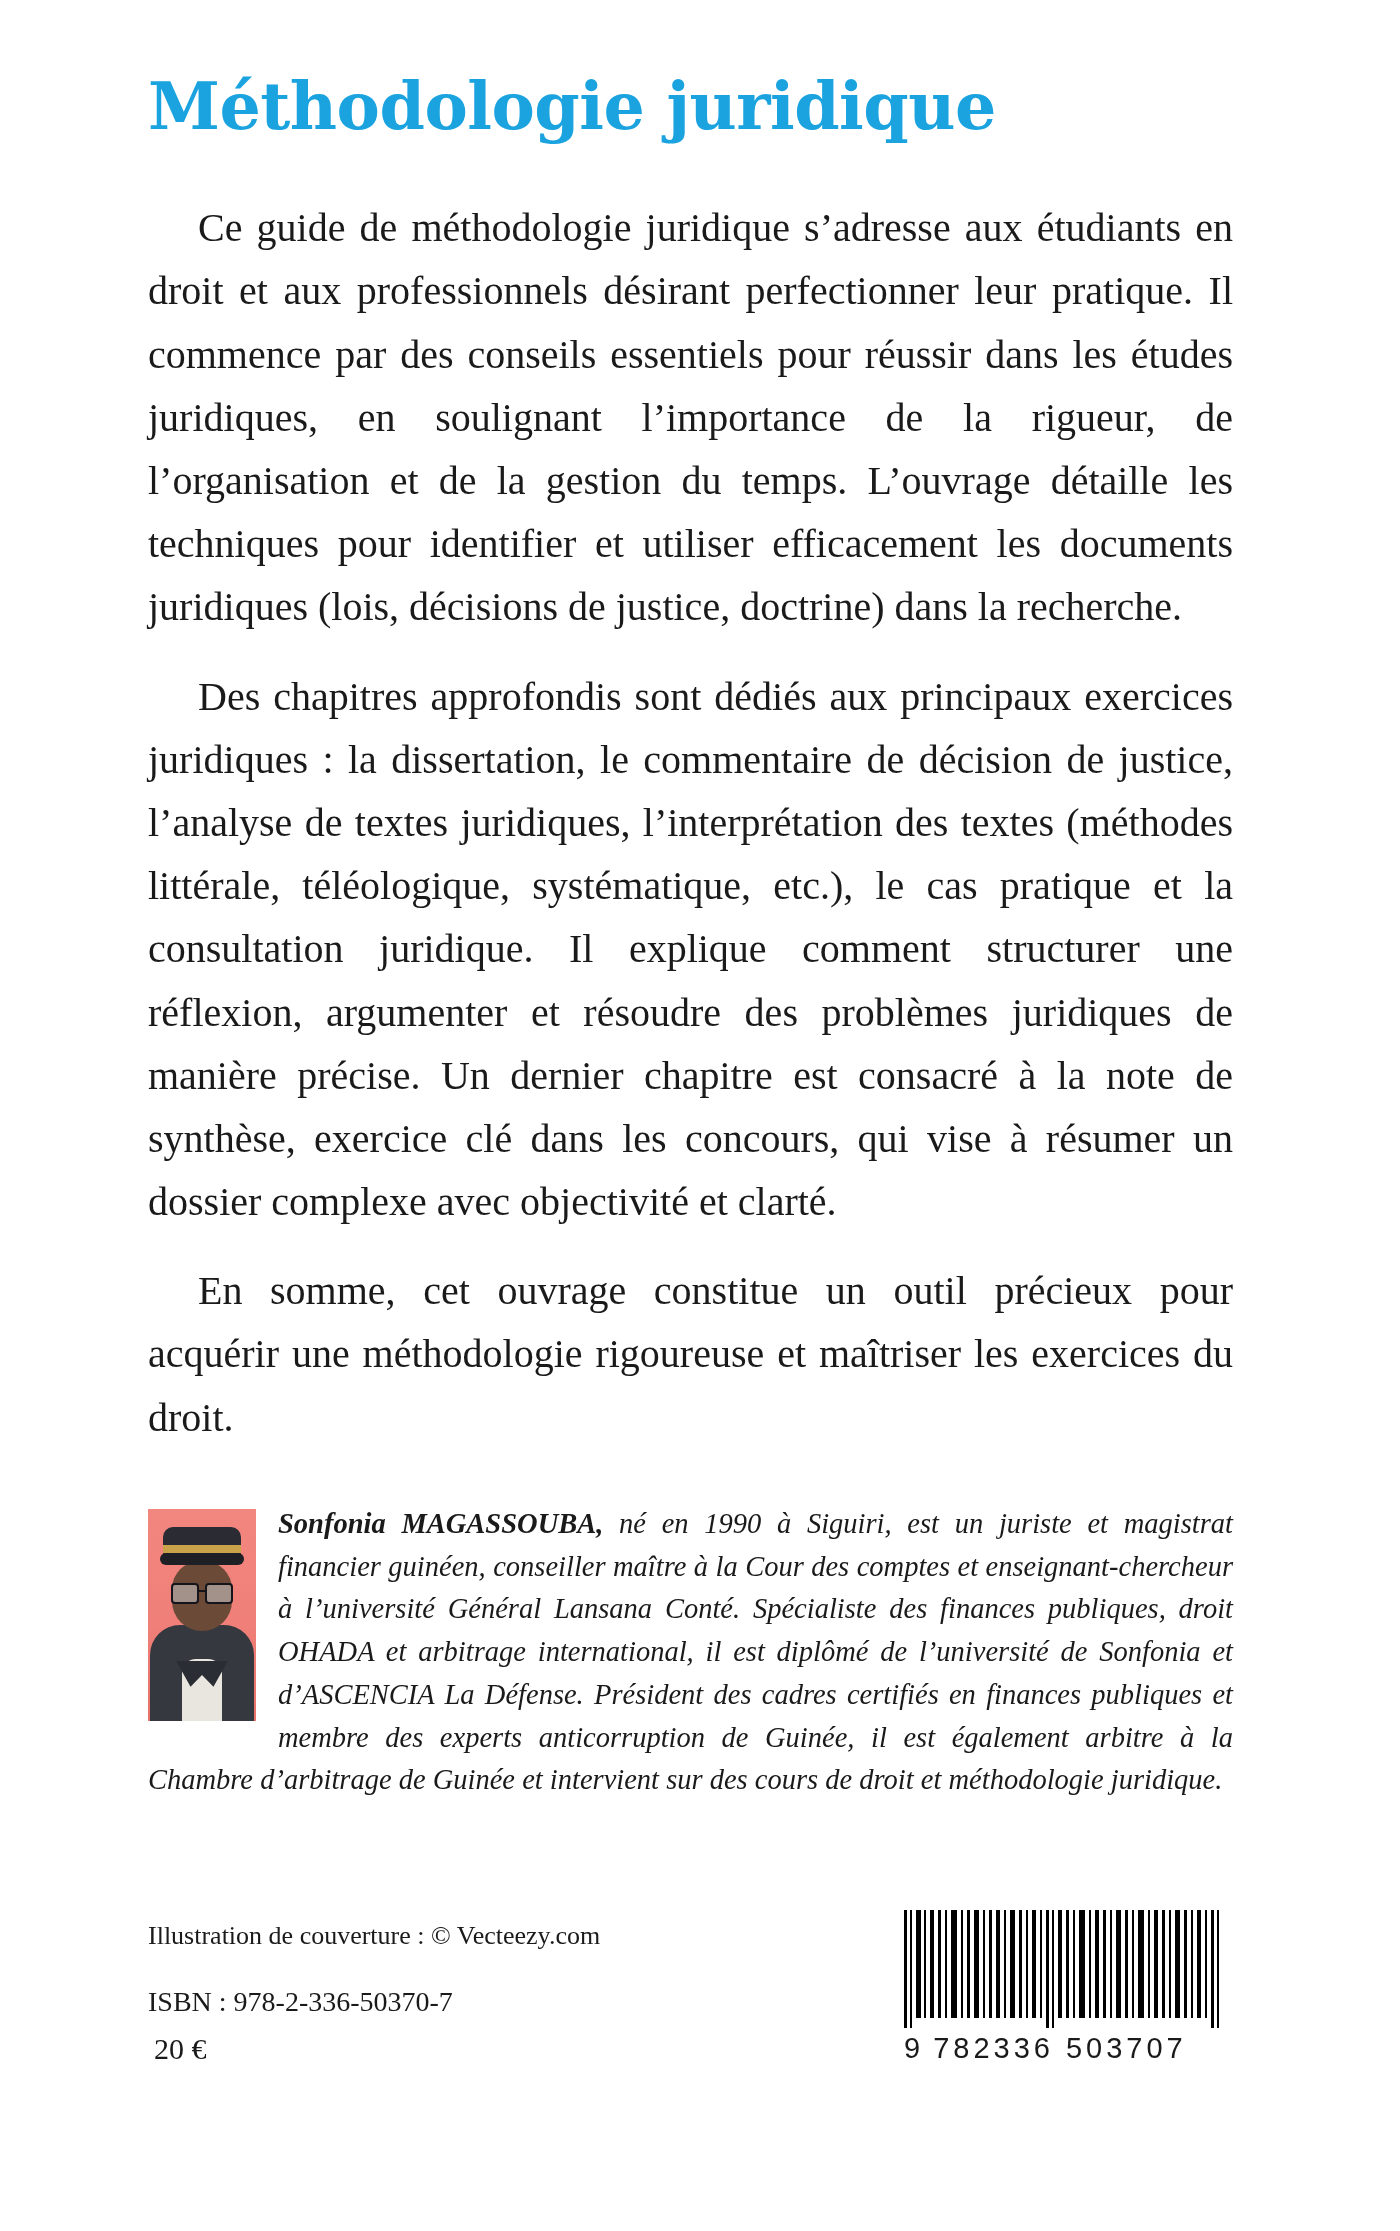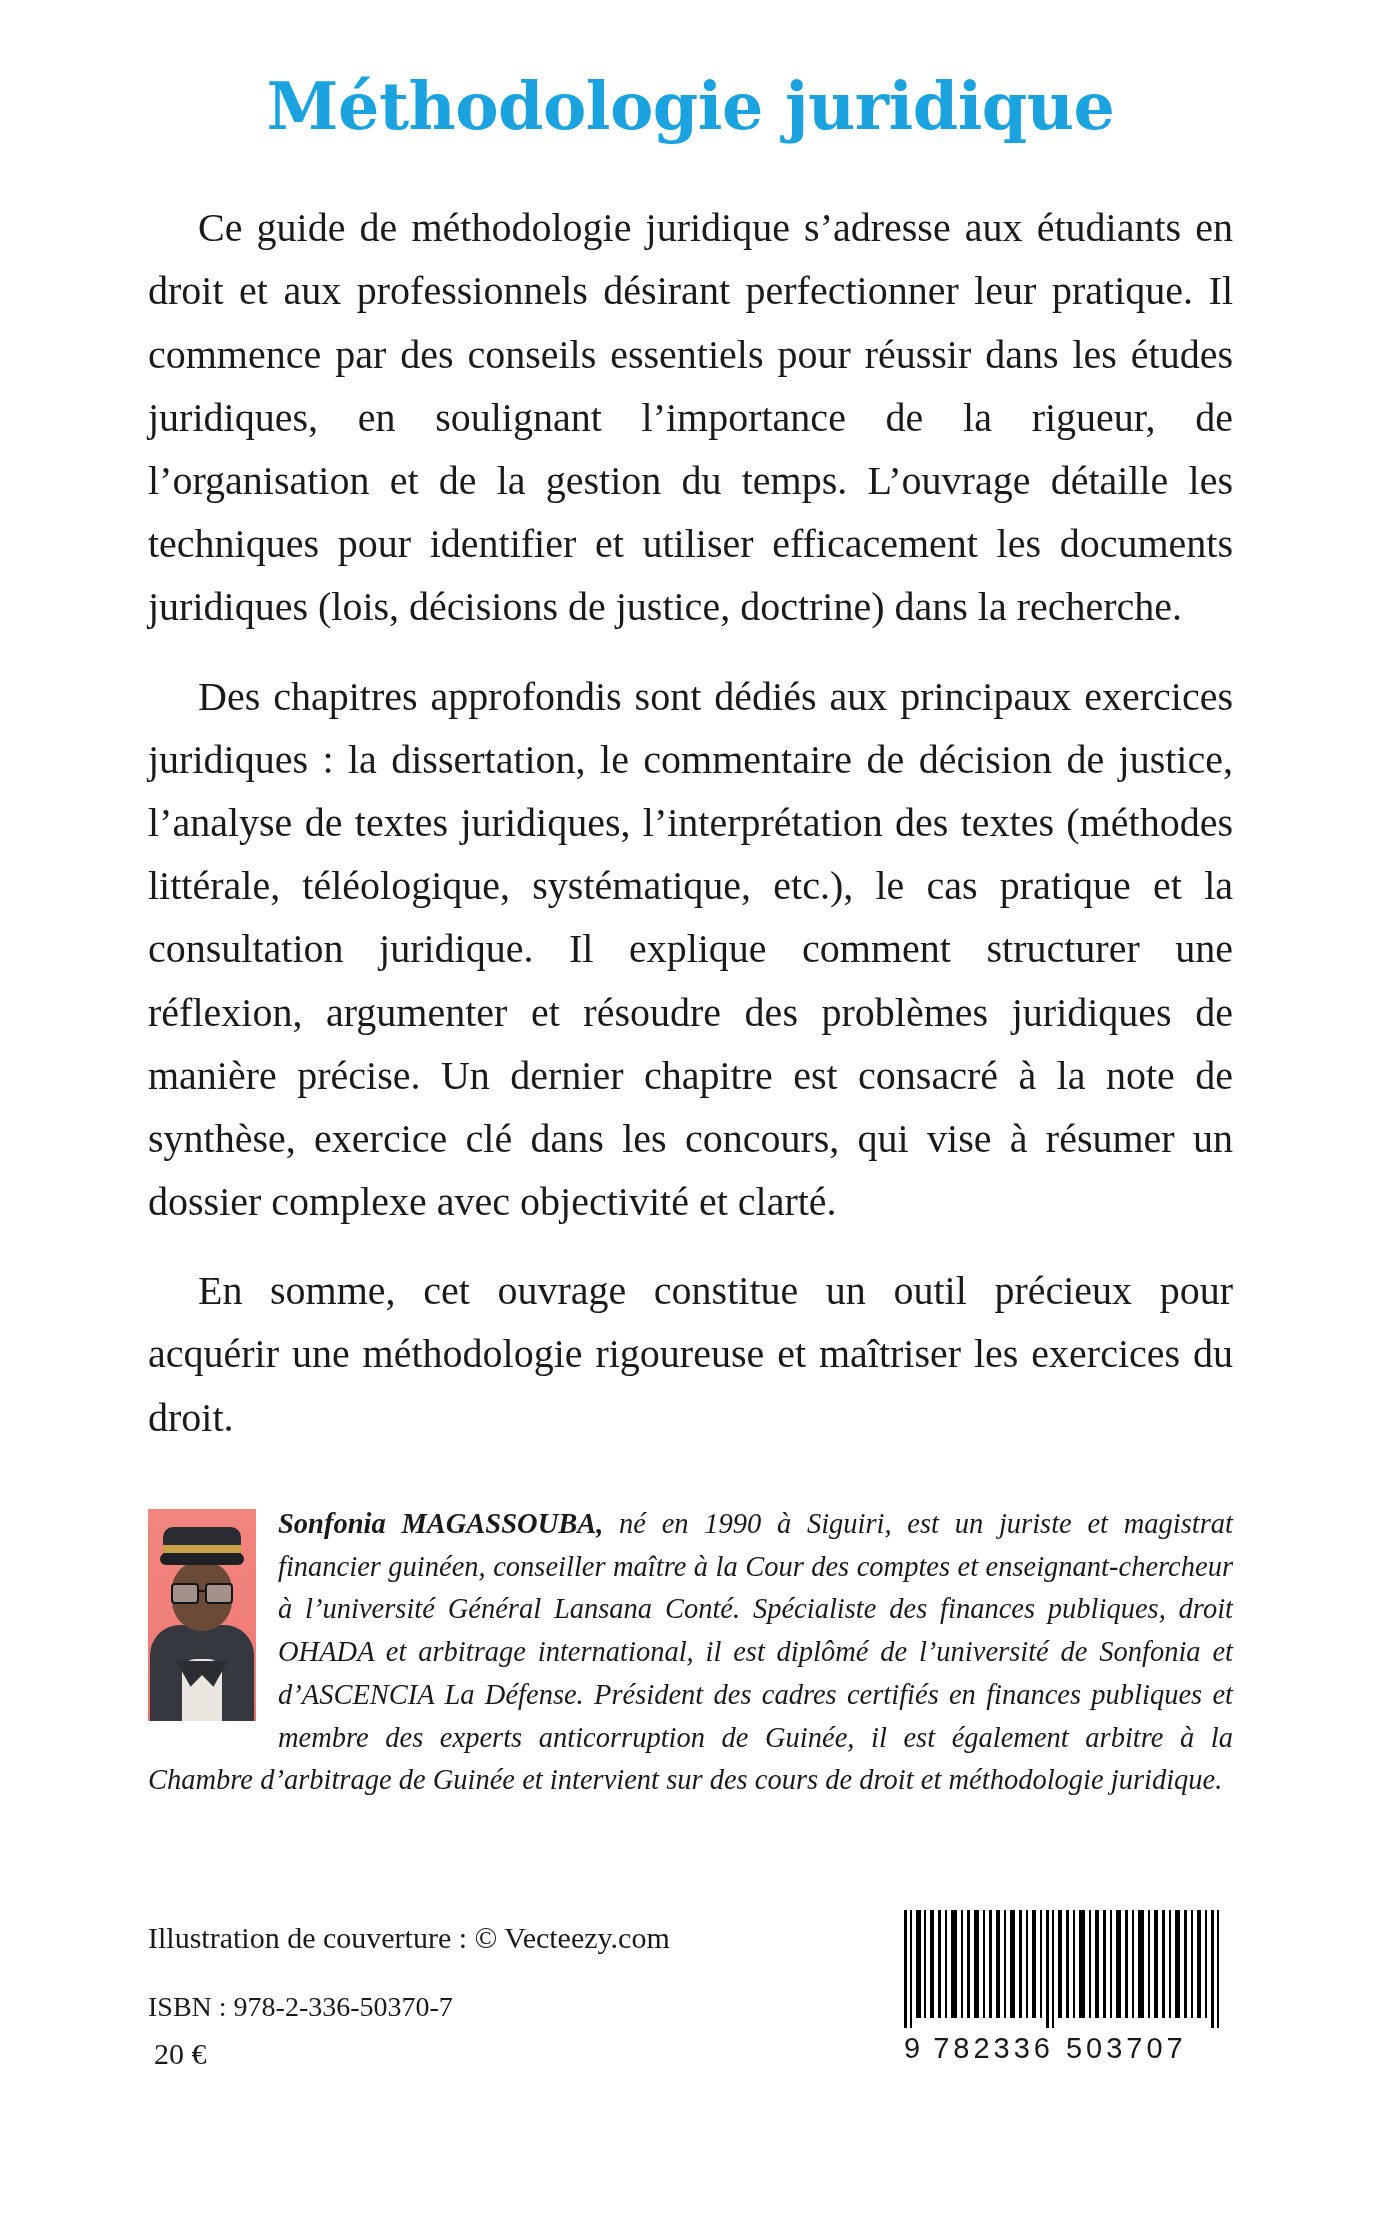--- a/index.html
+++ b/index.html
@@ -27,21 +27,21 @@
     left: 148px;
     top: 0;
     width: 1085px;
   }
   .title {
     color: #1ba3e0;
     font-family: "DejaVu Serif", serif;
     font-weight: bold;
     font-size: 65px;
     letter-spacing: -0.5px;
-    text-align: center;
+    text-align: left;
     margin-top: 72px;
     line-height: 1.05;
   }
   .body-text {
     margin-top: 56px;
   }
   .para {
     font-size: 40px;
     line-height: 1.58;
     text-align: justify;
@@ -173,21 +173,21 @@
     position: absolute;
     left: 148px;
     top: 1920px;
     width: 1110px;
   }
   .footer-left {
     float: left;
     width: 640px;
   }
   .illus {
-    font-size: 30px;
+    font-size: 26px;
     margin: 0 0 34px 0;
     line-height: 1.2;
   }
   .isbn {
     font-size: 28px;
     margin: 16px 0 12px 0;
     line-height: 1.2;
   }
   .price {
     font-size: 30px;

